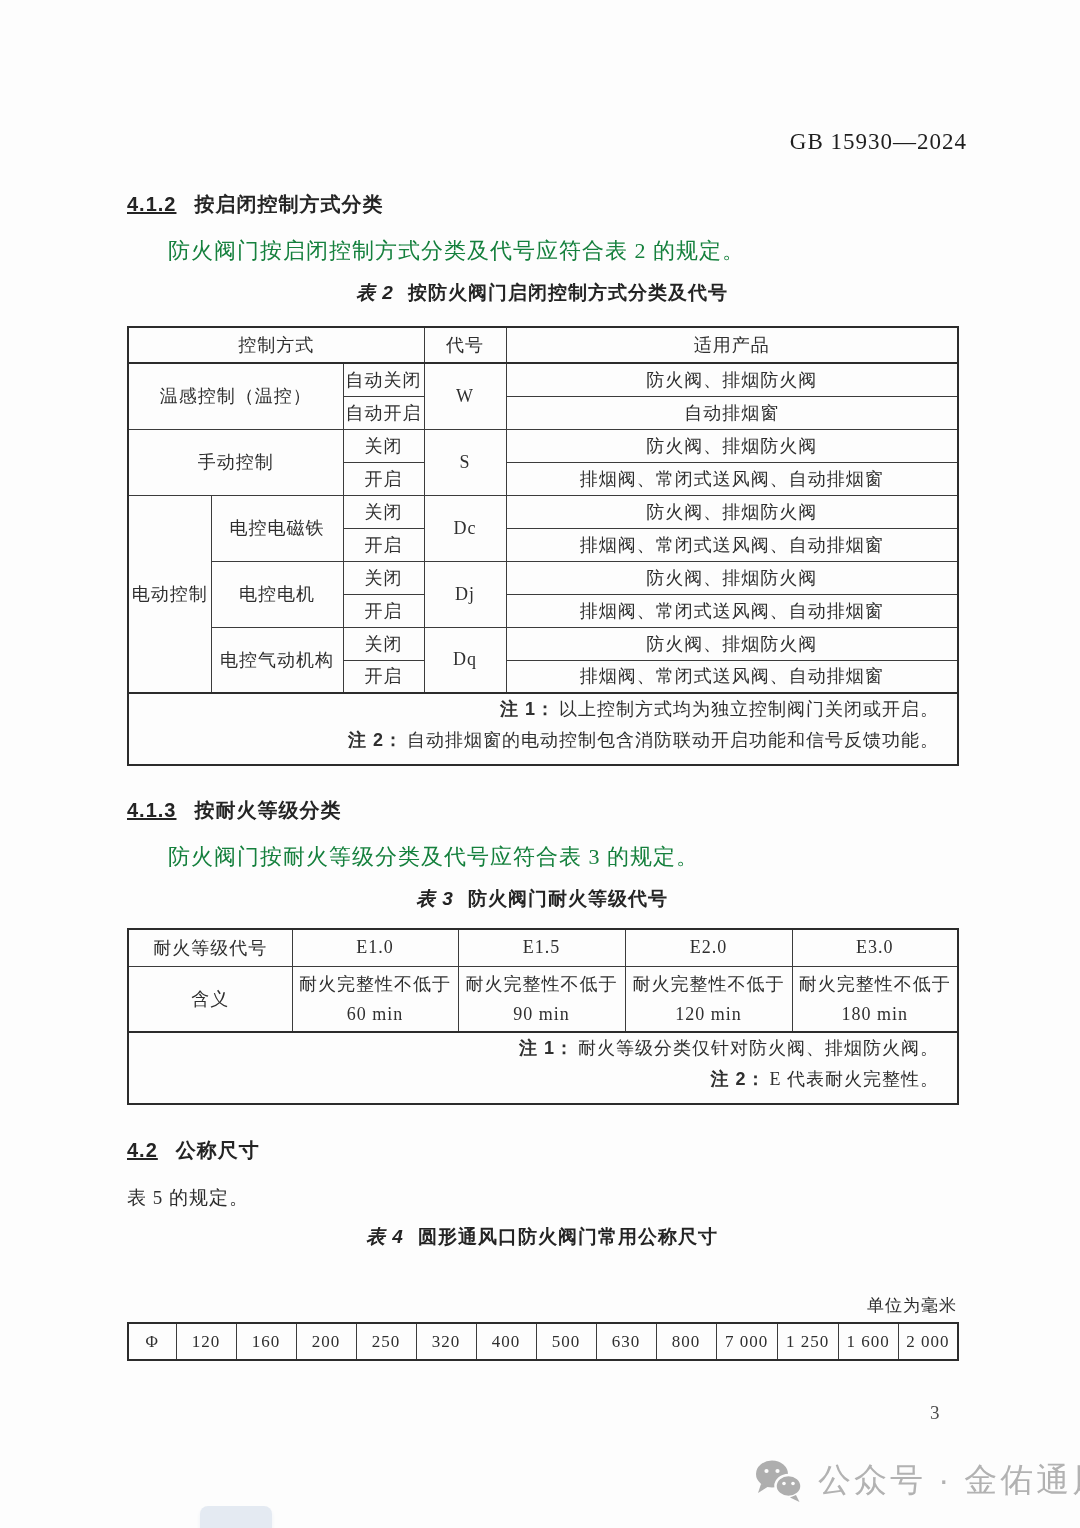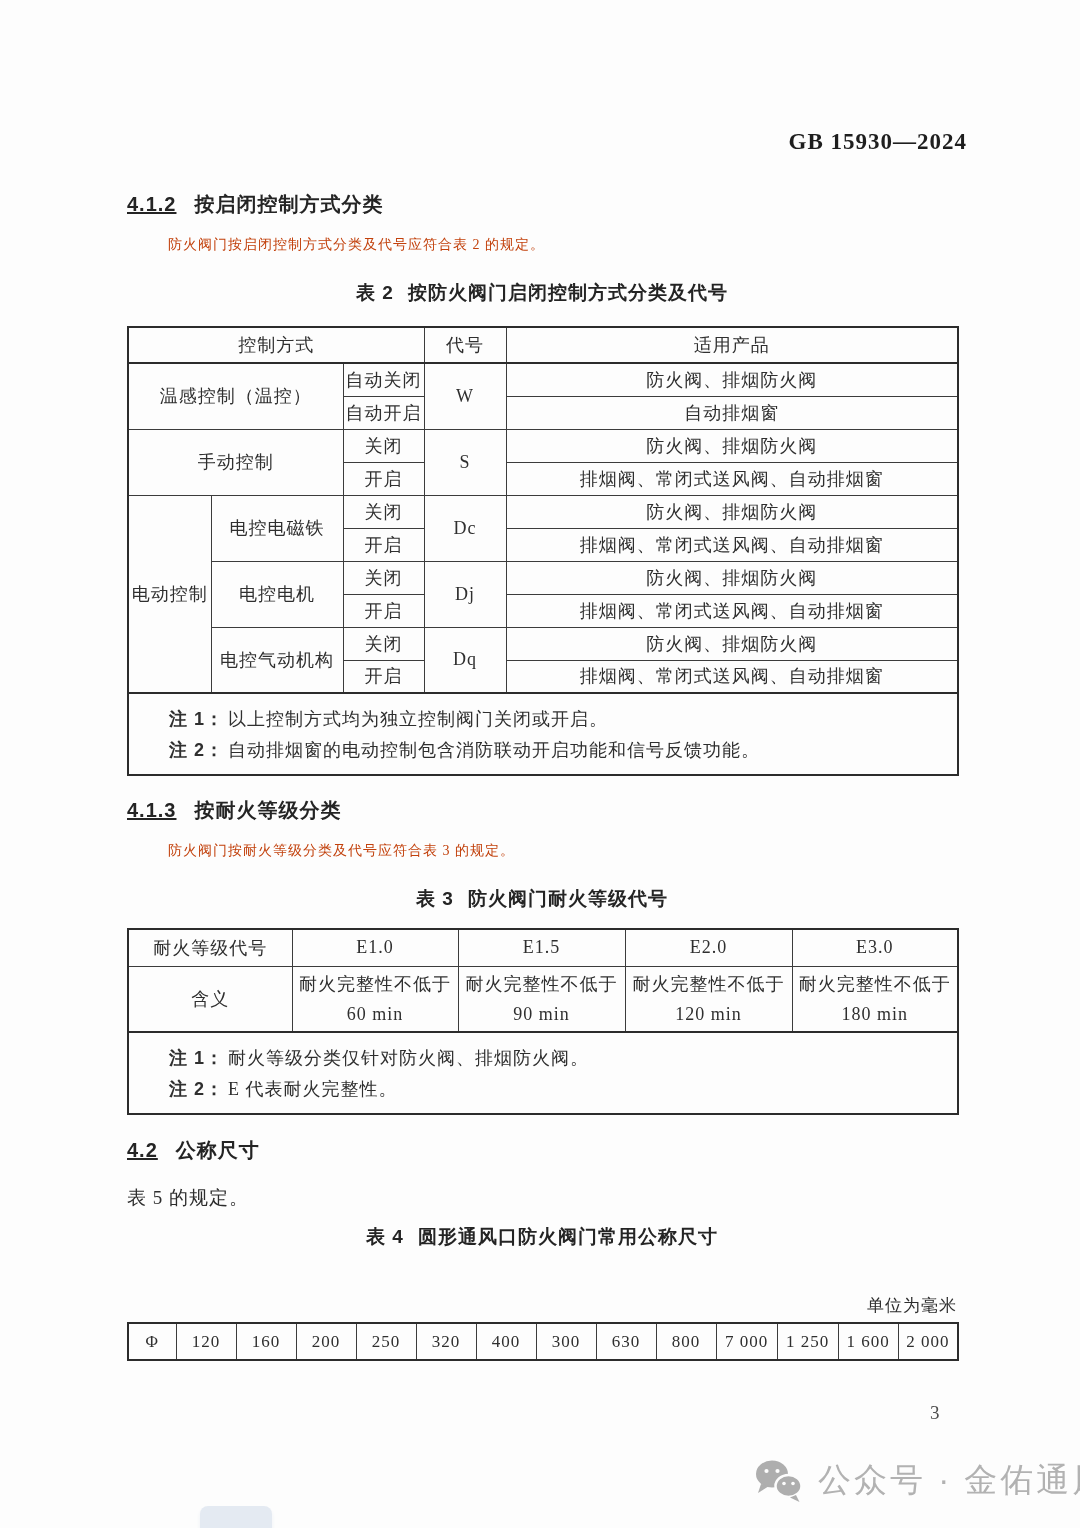--- a/index.html
+++ b/index.html
@@ -11,65 +11,65 @@
   .page{
     position:relative;width:1080px;height:1528px;
     background:#fdfdfd;overflow:hidden;color:#2b2b2b;
   }
   .abs{position:absolute;}
 
   
   .std-code{
     position:absolute;top:129px;right:113px;
     font-family:"Liberation Serif","DejaVu Serif",serif;
-    font-weight:bold;font-size:23px;letter-spacing:1px;color:#1e1e1e;
+    font-weight:normal;font-size:23px;letter-spacing:1px;color:#1e1e1e;
   }
 
   
   .sec-heading{
     position:absolute;left:127px;
     font-family:"Liberation Sans","DejaVu Sans",sans-serif;
     font-weight:bold;font-size:20px;color:#242424;letter-spacing:1px;
   }
   .sec-heading .num{margin-right:18px;text-decoration:underline;}
 
   
   .para{
     position:absolute;left:168px;
-    font-size:14px;color:#c2410c;letter-spacing:1px;white-space:nowrap;
+    font-size:22px;color:#15803d;letter-spacing:1px;white-space:nowrap;
   }
   .para2{
     position:absolute;left:127px;width:832px;
     font-size:19px;color:#2d2d2d;letter-spacing:1px;line-height:31px;
   }
   .para2 .l1{text-indent:41px;white-space:nowrap;}
   .para2 .l2{white-space:nowrap;}
 
   
   .tbl-title{
     position:absolute;left:127px;width:830px;text-align:center;
     font-family:"Liberation Sans","DejaVu Sans",sans-serif;
     font-weight:bold;font-size:19px;color:#242424;letter-spacing:1px;
   }
-  .tbl-title .lbl{margin-right:14px;}
+  .tbl-title .lbl{margin-right:14px;font-style:italic;}
 
   
   table.doc{
     position:absolute;left:127px;width:830px;
     border-collapse:collapse;table-layout:fixed;
     border:2px solid #2c2c2c;
     font-size:18px;color:#2f2f2f;text-align:center;
   }
   table.doc td{
     border:1px solid #3c3c3c;padding:0;vertical-align:middle;
     letter-spacing:1px;
   }
   table.doc tr.hdr td{border-bottom:2px solid #2c2c2c;}
   table.doc td.notes{
-    text-align:left;padding:10px 18px 8px 40px;line-height:31px;
+    text-align:right;padding:0 18px 8px 40px;line-height:31px;
     border-top:2px solid #2c2c2c;font-size:18px;
   }
   table.doc td.notes .note-line{white-space:nowrap;}
   table.doc td.notes b{
     font-family:"Liberation Sans","DejaVu Sans",sans-serif;
     font-weight:bold;margin-right:4px;
   }
   .two-line .ln{line-height:30px;}
 
   
@@ -270,21 +270,21 @@
     </colgroup>
     <tbody>
         <tr style="height:37px">
       <td>Φ</td>
       <td>120</td>
       <td>160</td>
       <td>200</td>
       <td>250</td>
       <td>320</td>
       <td>400</td>
-      <td>300</td>
+      <td>500</td>
       <td>630</td>
       <td>800</td>
       <td>7 000</td>
       <td>1 250</td>
       <td>1 600</td>
       <td>2 000</td>
     </tr>
   </tbody>
     </table>
 

